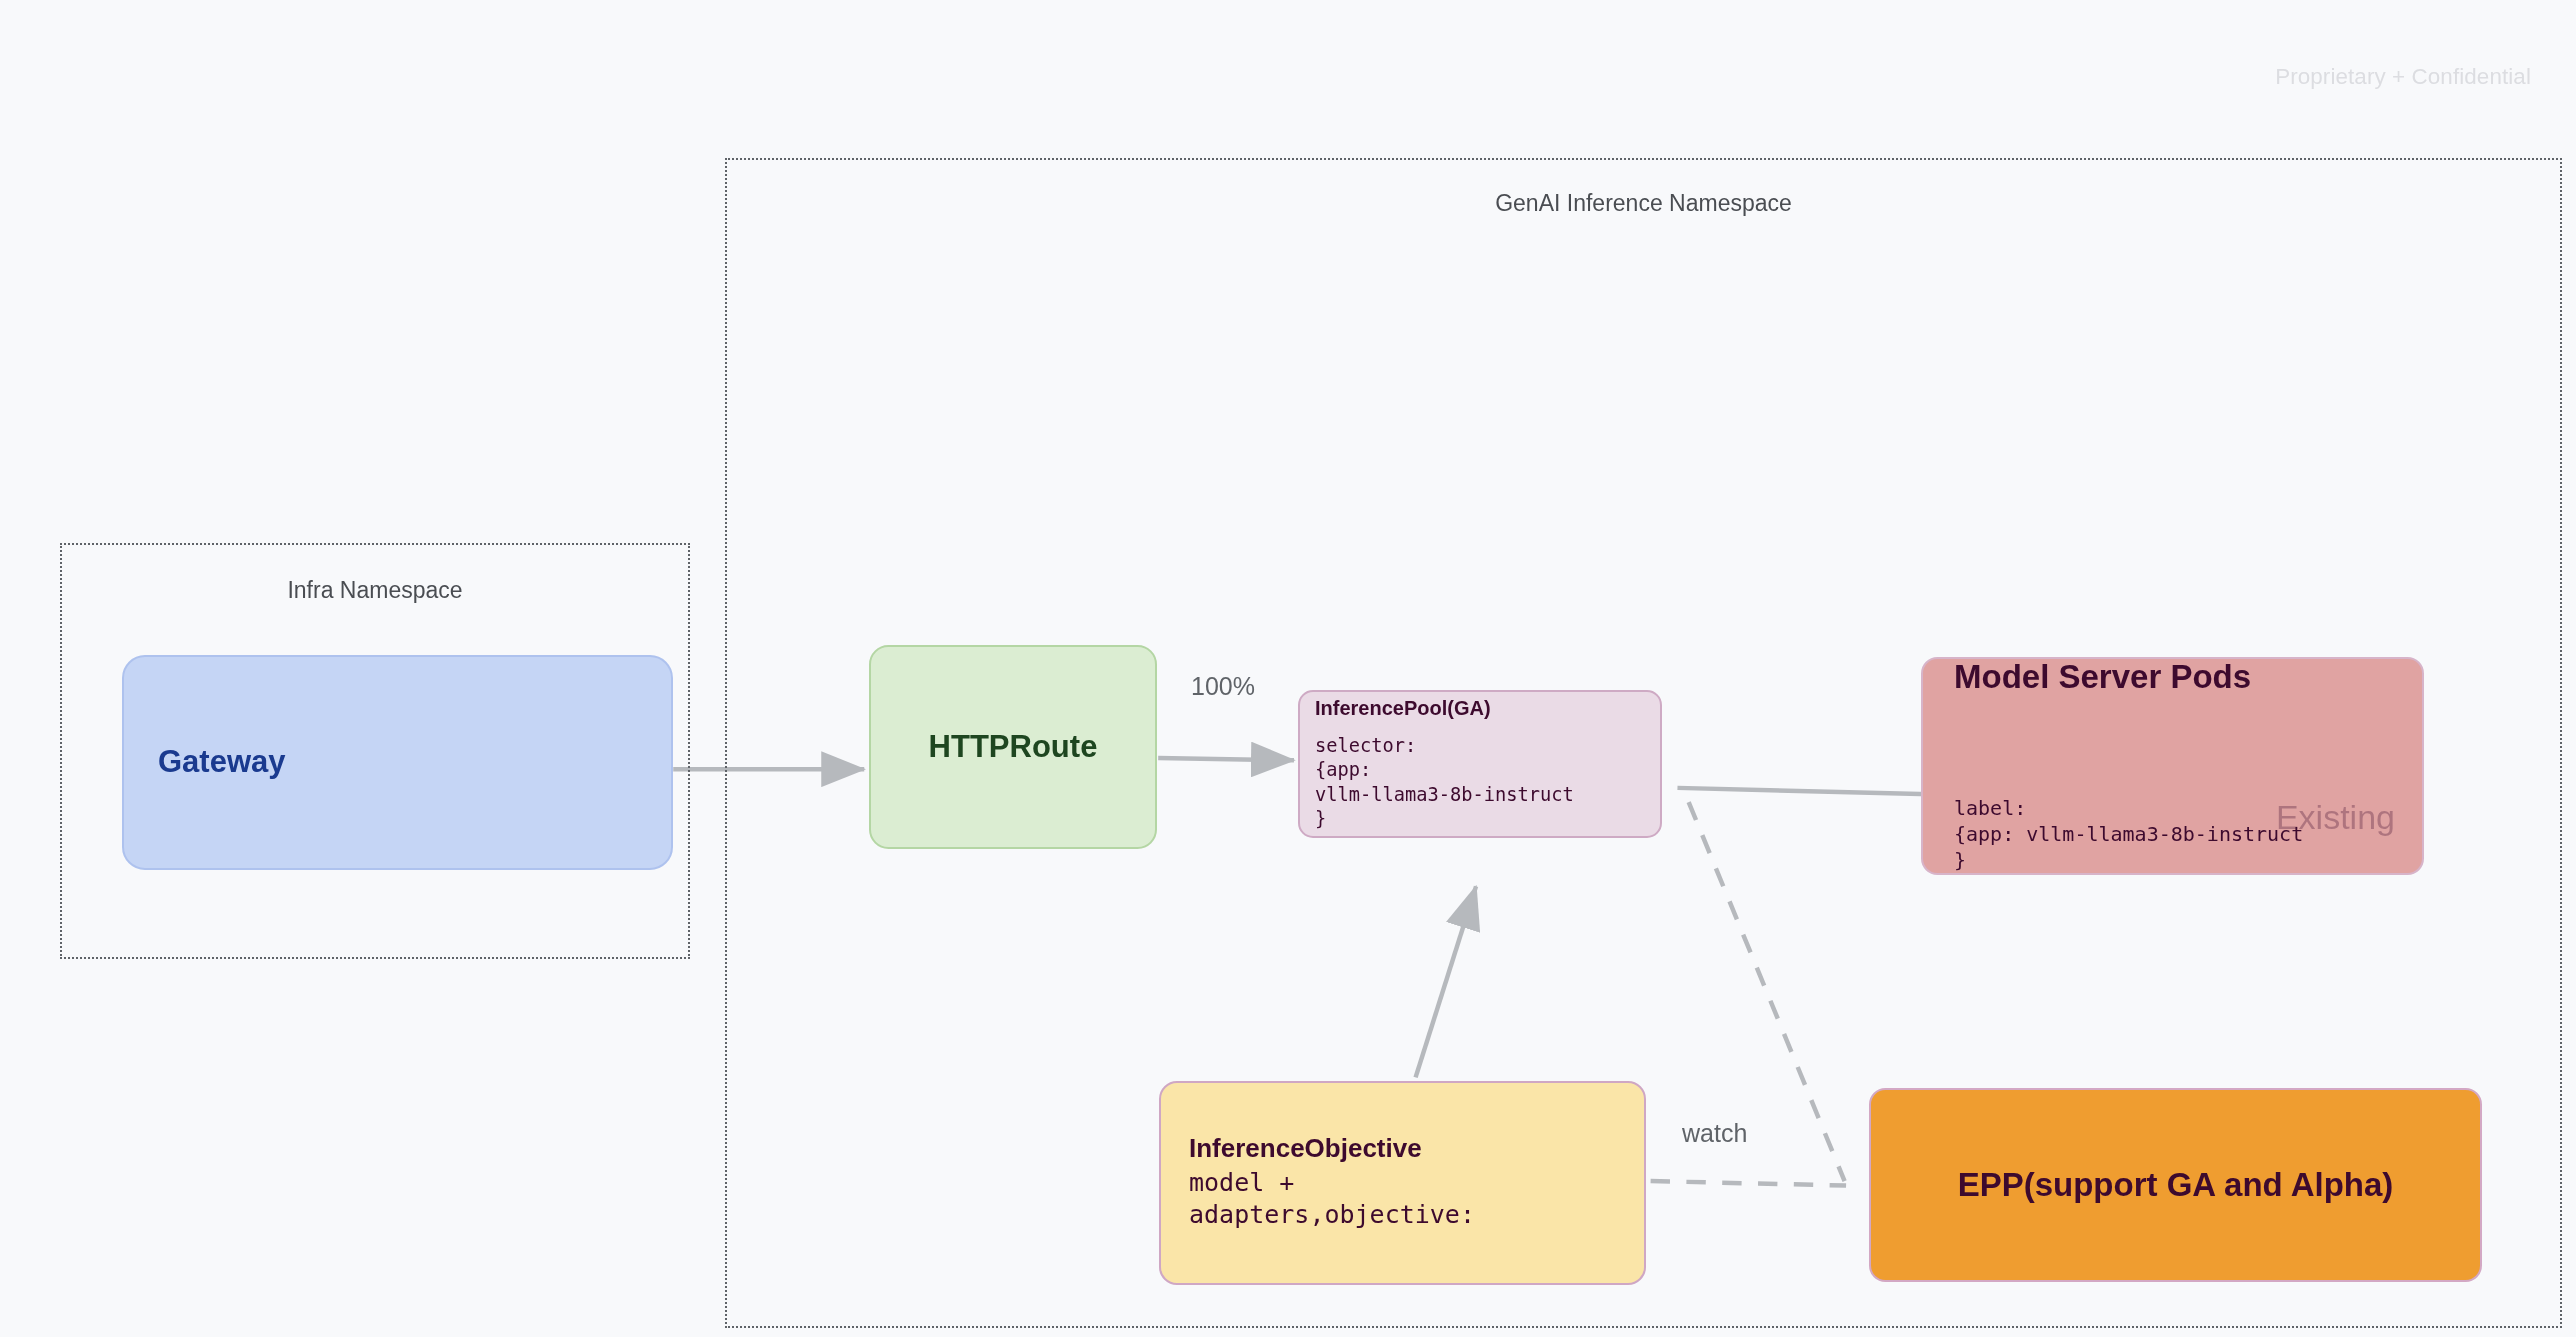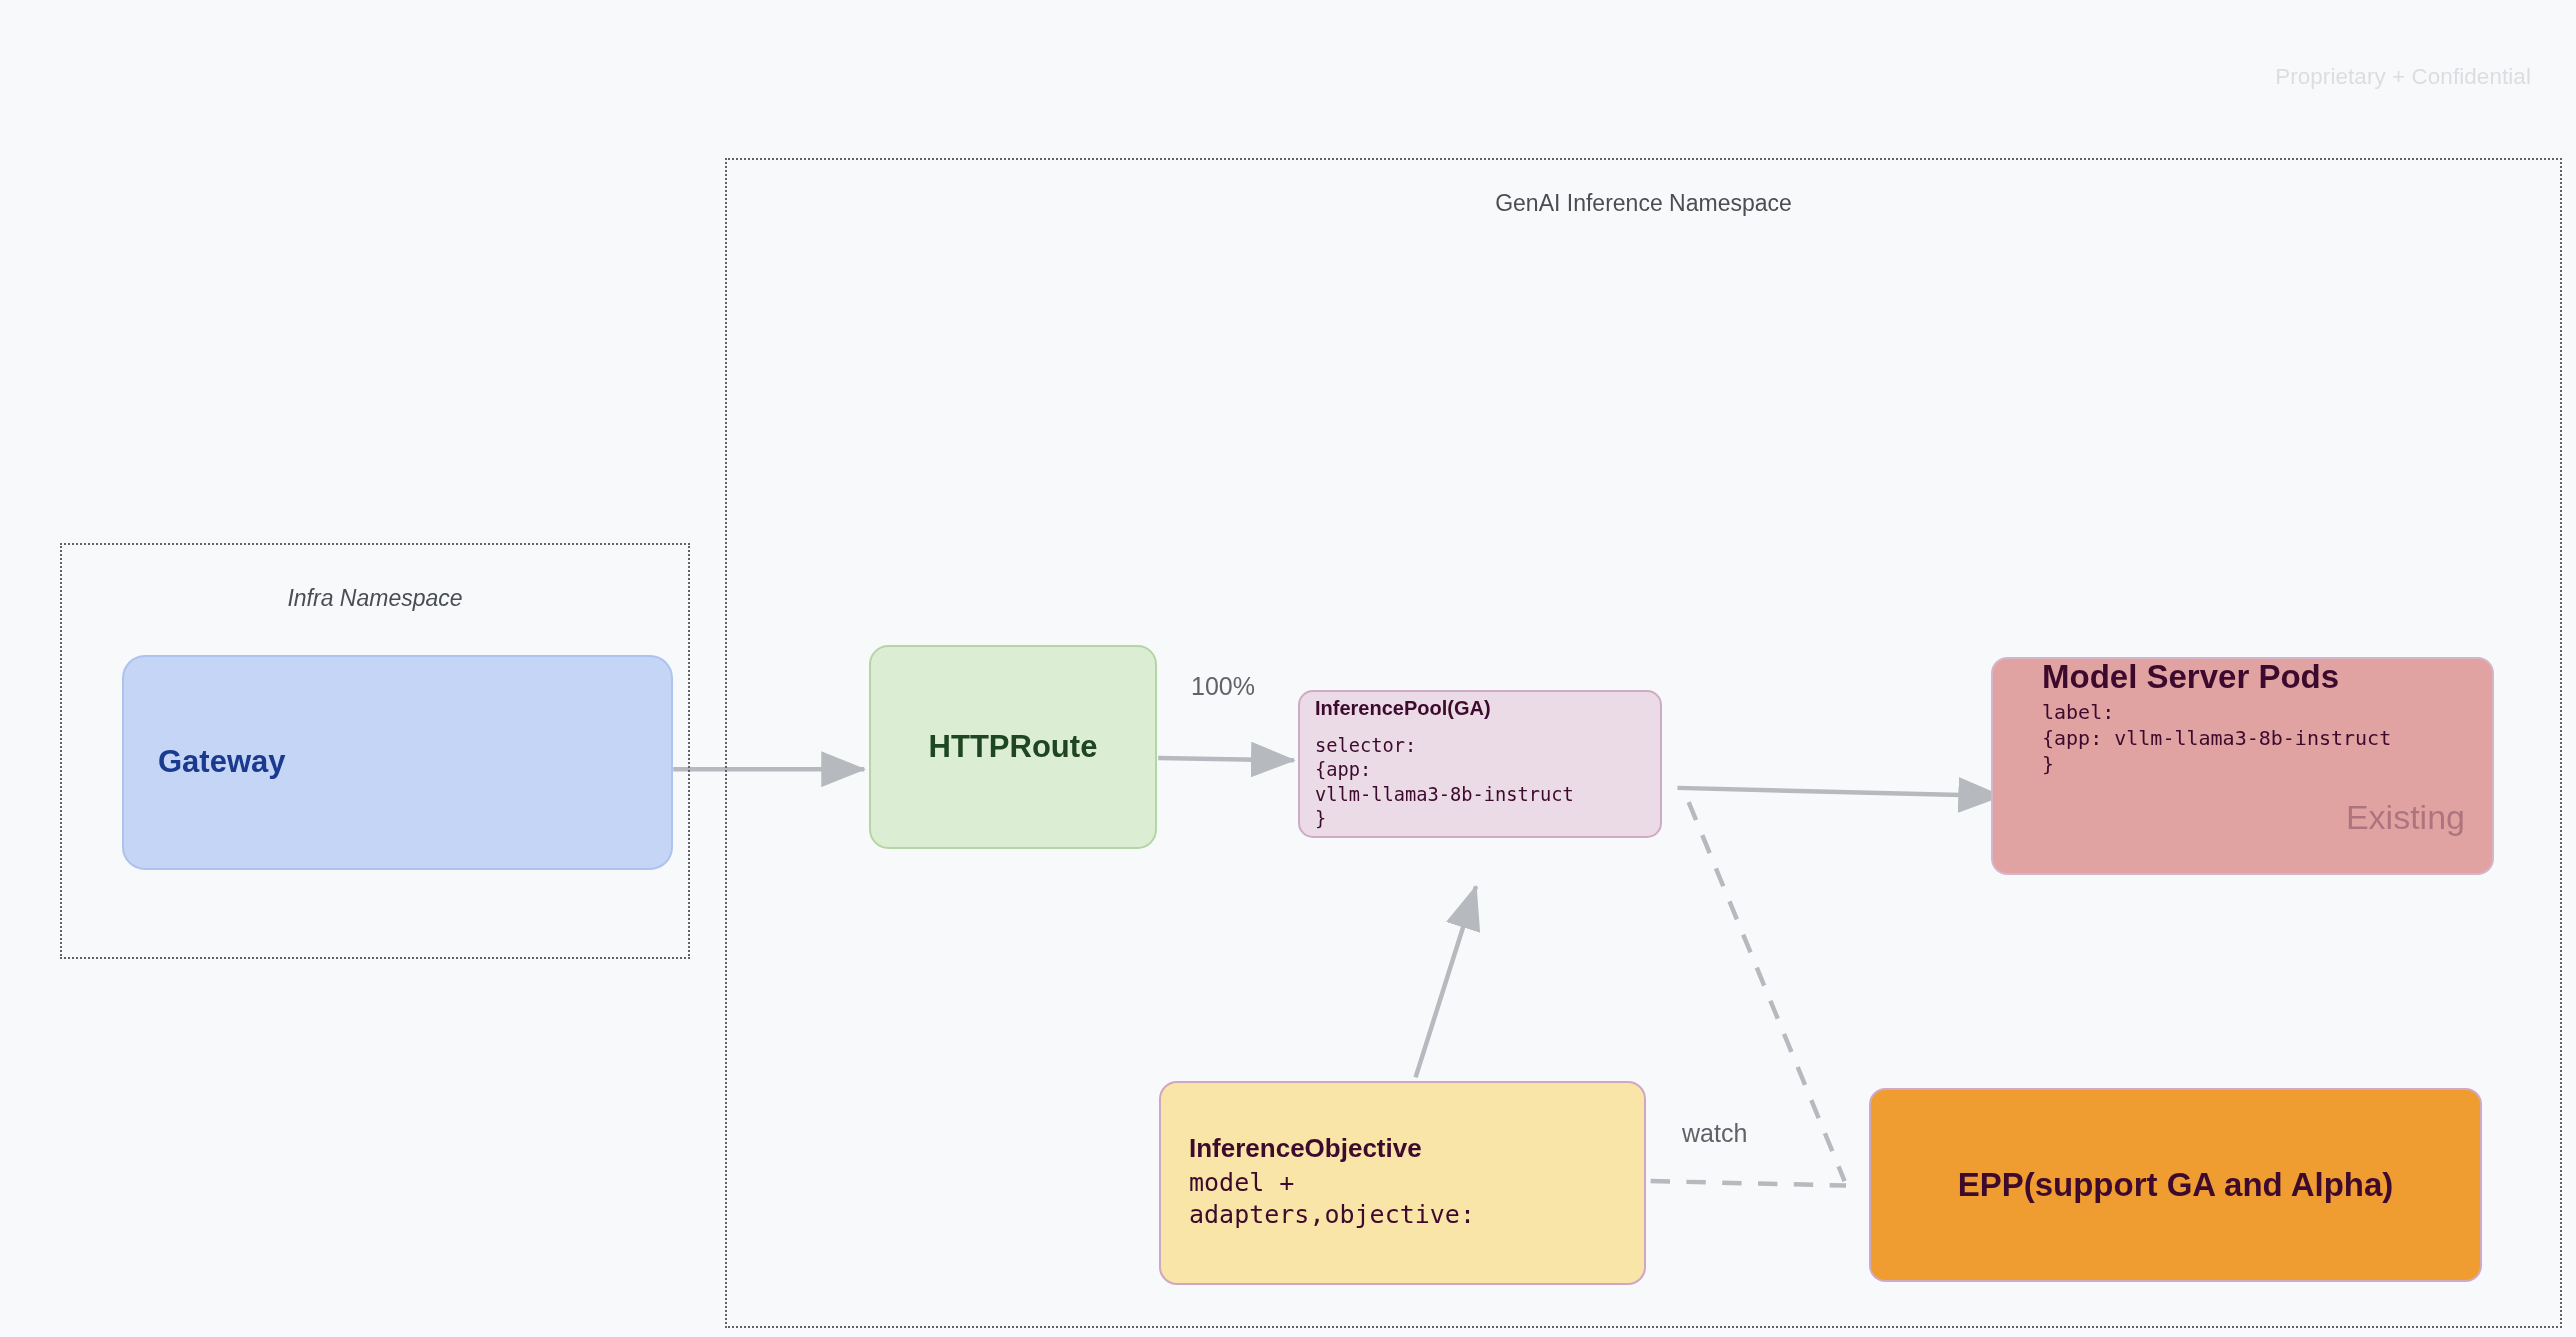--- a/index.html
+++ b/index.html
@@ -54,21 +54,21 @@
     height: 1170px;
   }
   #ns-genai .namespace-title { top: 30px; }
 
   #ns-infra {
     left: 60px;
     top: 543px;
     width: 630px;
     height: 416px;
   }
-  #ns-infra .namespace-title { top: 40px; font-style: italic; }
+  #ns-infra .namespace-title { top: 32px; }
 
   
   .node {
     position: absolute;
     box-sizing: border-box;
     border-radius: 16.4px;
     display: flex;
     flex-direction: column;
     justify-content: center;
   }
@@ -133,29 +133,29 @@
     color: #3d0a2e;
     margin-bottom: 15px;
   }
   #inferencepool .sub {
     font-size: 18.7px;
     color: #3d0a2e;
   }
 
   
   #modelserverpods {
-    left: 1991px;
+    left: 1921px;
     top: 657px;
     width: 503px;
     height: 218px;
     background: #e0a3a2;
     border: 2.2px solid #d7b4c9;
     border-radius: 16.4px;
-    padding-left: 49px;
-    justify-content: flex-start;
+    padding-left: 31px;
+    justify-content: space-between;
     overflow: hidden;
   }
   #modelserverpods .title {
     font-size: 33px;
     color: #3d0a2e;
     margin-bottom: 3px;
   }
   #modelserverpods .sub {
     font-size: 20px;
     color: #3d0a2e;

